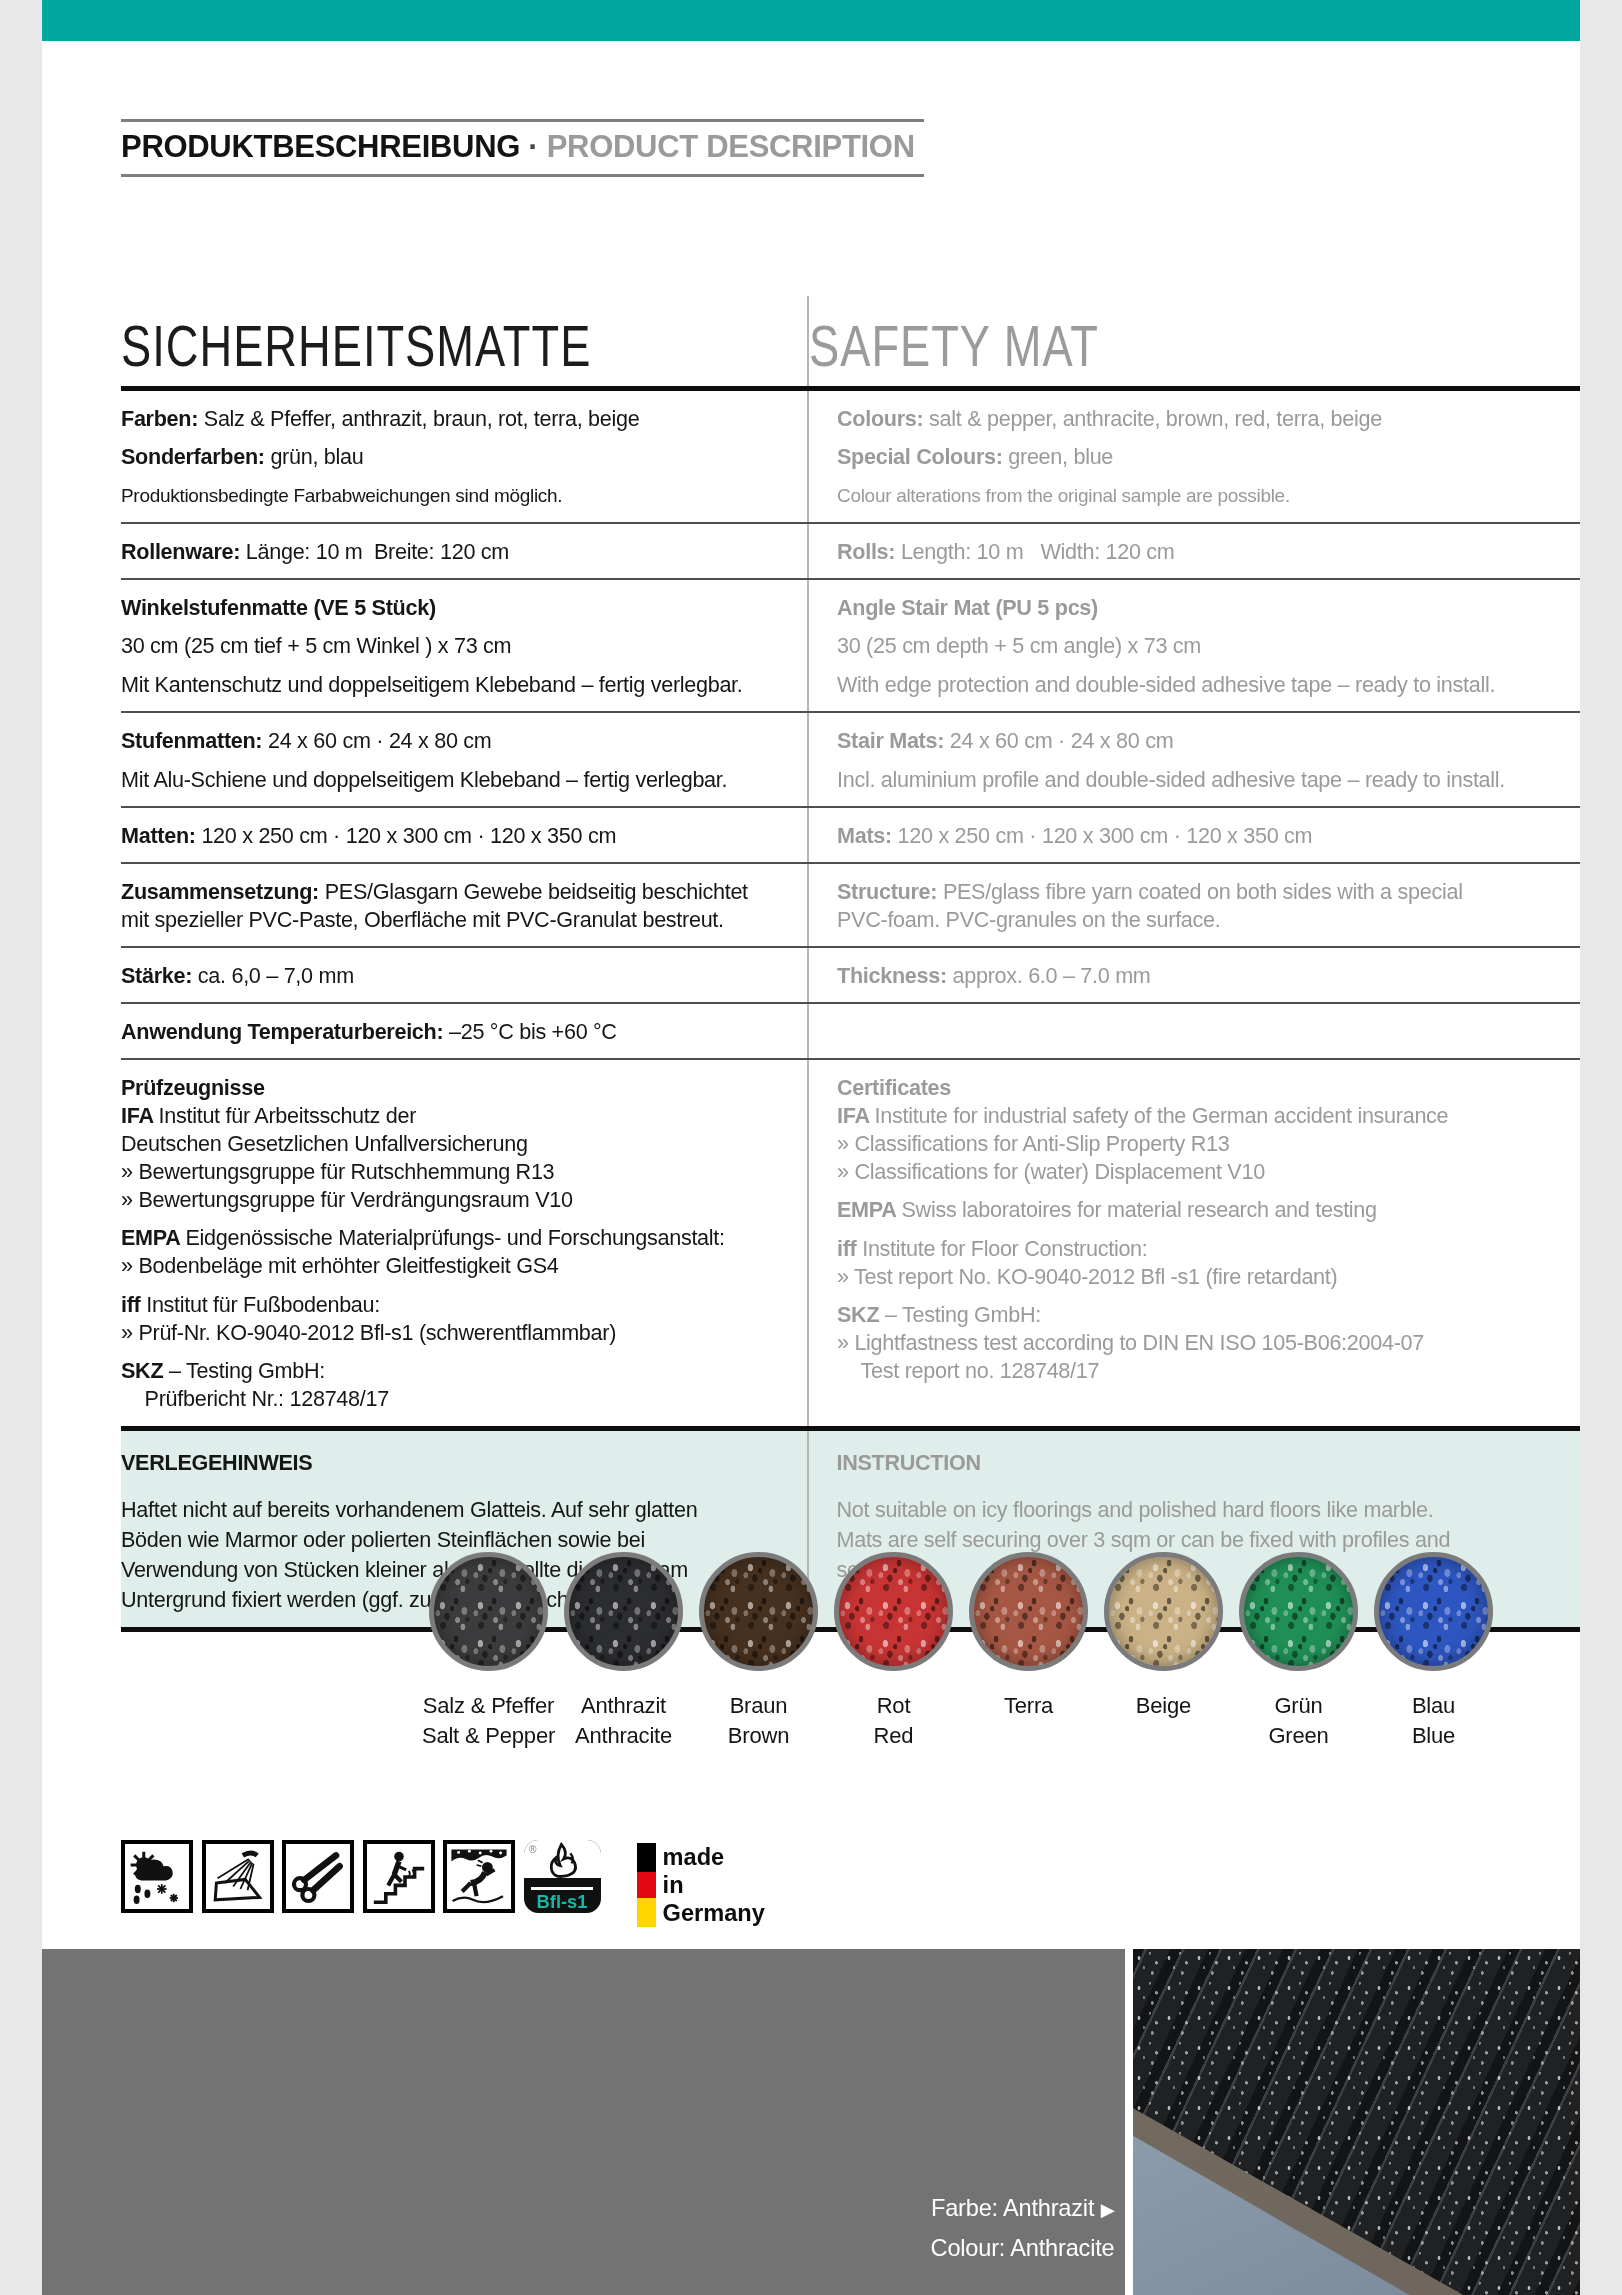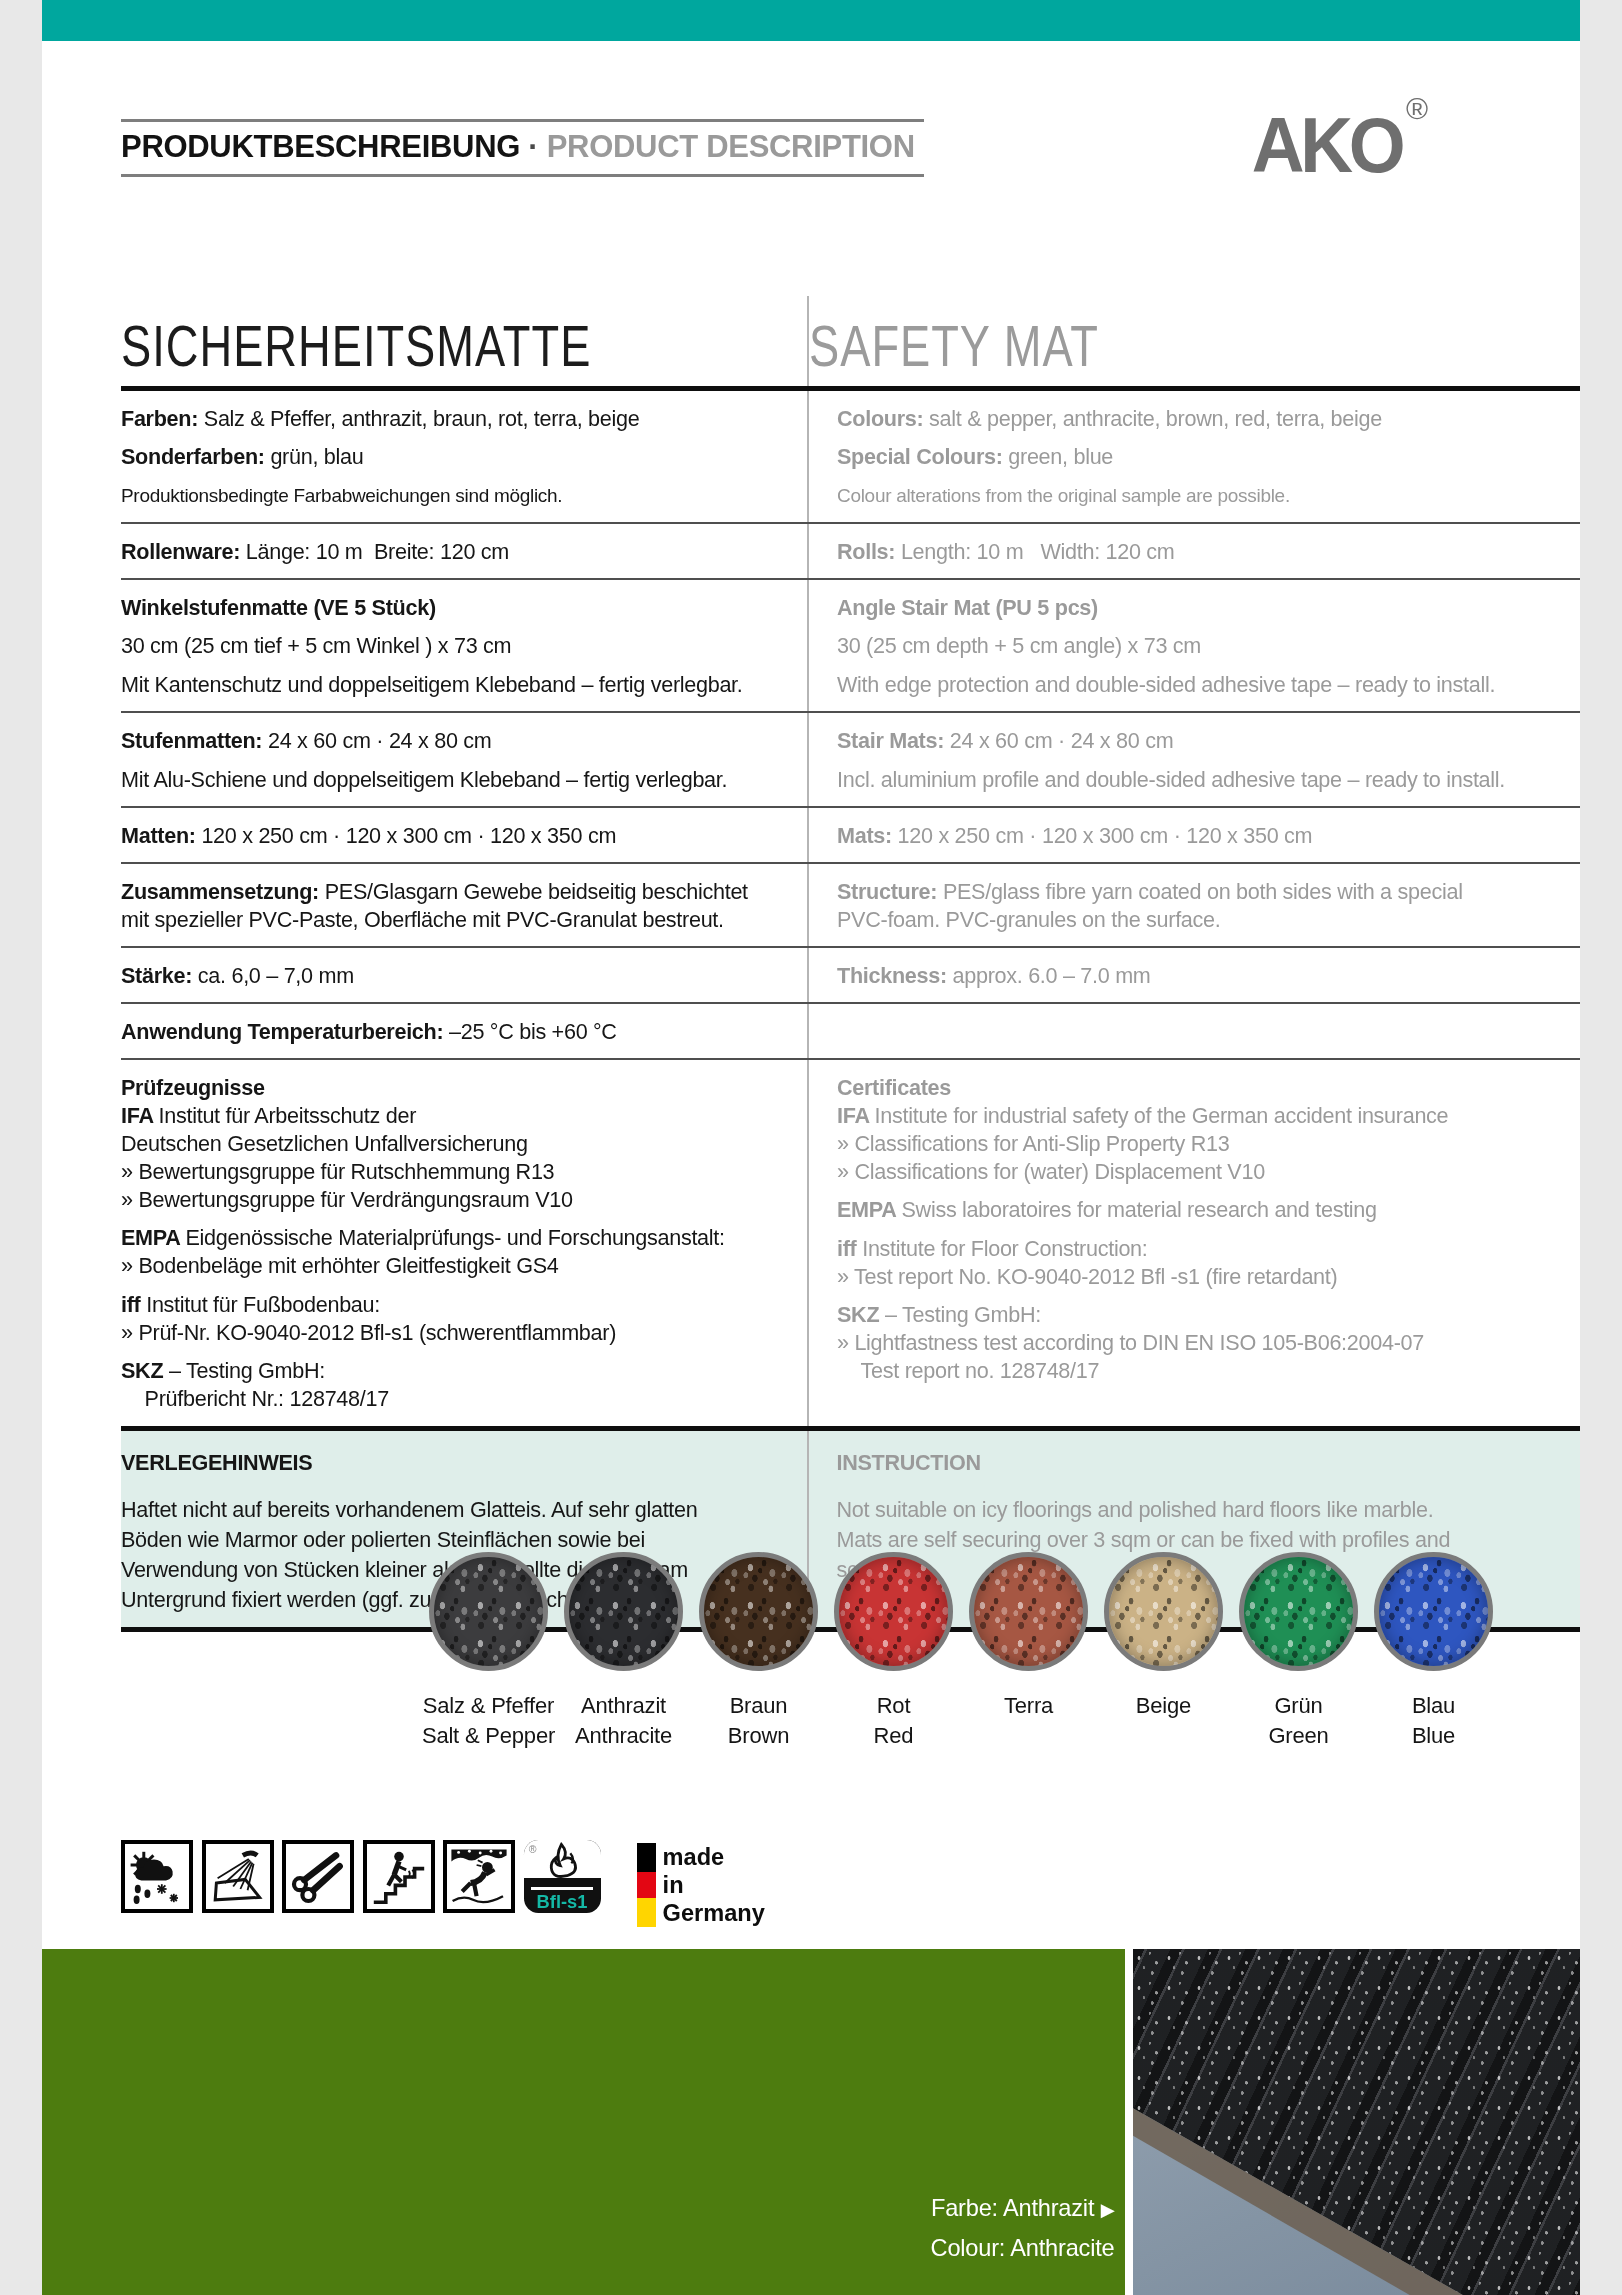--- a/index.html
+++ b/index.html
@@ -89,21 +89,21 @@
   .fire .rg { position:absolute; top:2.6px; left:5.2px; color:#888; font-size:10.5px; }
   .madein { display:flex; margin-left:27.5px; padding-top:2.6px; }
   .madein .flag { width:19.6px; display:flex; flex-direction:column; }
   .madein .flag div { width:19.6px; }
   .f-black { height:29px; background:#000; }
   .f-red { height:26px; background:#e30613; }
   .f-yellow { height:29px; background:#ffd500; }
   .madein .words { margin-left:6.5px; font-size:23.6px; font-weight:bold; line-height:28px; color:#0d0d0d; }
 
   
-  .band { position:absolute; left:0; bottom:0; width:1083px; height:346px; background:#4d7c0f; }
+  .band { position:absolute; left:0; bottom:0; width:1083px; height:346px; background:#737373; }
   .caption { position:absolute; right:10.5px; bottom:27.5px; text-align:right; color:#ffffff;
              font-size:23.6px; line-height:39px; letter-spacing:-0.2px; }
   .caption .arr { font-size:18.3px; }
   .photo { position:absolute; left:1091px; bottom:0; width:532px; height:346px;
            background:linear-gradient(155deg,#97a5b4 0%,#8494a4 55%,#76879a 100%); overflow:hidden; }
   .mat { position:absolute; inset:0;
          clip-path:polygon(0 0, 100% 0, 100% 90%, 88% 100%, 62% 100%, 0 46%);
          background-color:#26282b;
          background-image:
            radial-gradient(3.3px 3.9px at 20% 30%, rgba(255,255,255,.7) 40%, transparent 50%),
@@ -122,23 +122,20 @@
 <body>
 
 <div class="page">
 
   <div class="topbar"></div>
 
   <div class="phead">
     <span class="t de">PRODUKTBESCHREIBUNG</span><span class="t dot"> · </span><span class="t en">PRODUCT DESCRIPTION</span>
   </div>
 
-  <div class="logo">
-    <span class="txt">AKO</span><span class="reg">®</span>
-  </div>
 
   <div class="table">
     <div class="trow title-row">
       <div class="cell de"><span class="big">SICHERHEITSMATTE</span></div>
       <div class="vcol"></div>
       <div class="cell en"><span class="big gray">SAFETY MAT</span></div>
     </div>
     <div id="rows">
   <div class="trow">
     <div class="cell de">

